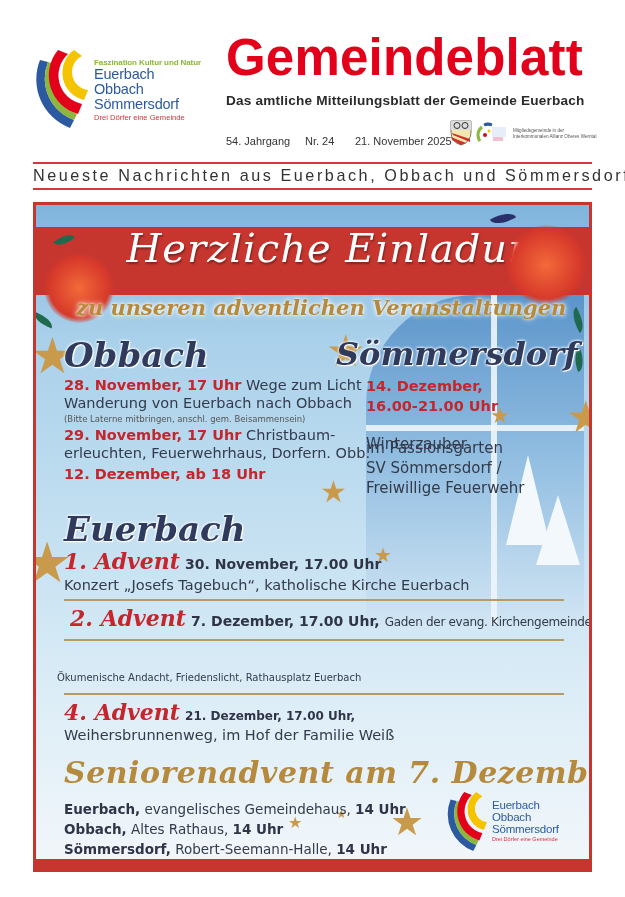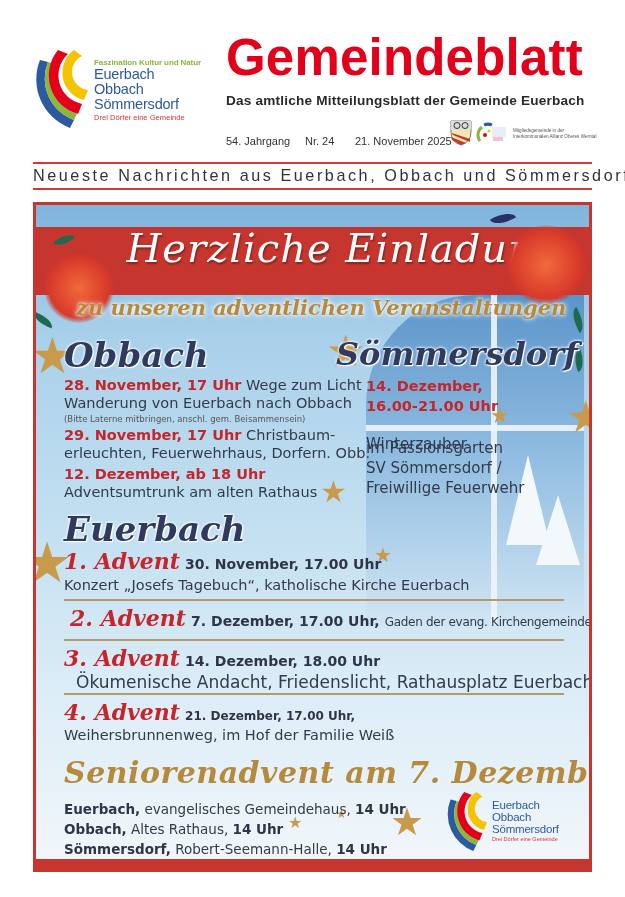--- a/index.html
+++ b/index.html
@@ -140,21 +140,20 @@
       <span class="dark">Wege zum Licht</span>
     </div>
     <div class="ev small" style="left:28px;top:209px;">(Bitte Laterne mitbringen, anschl. gem. Beisammensein)</div>
     <div class="ev dark" style="left:28px;top:190px;font-size:14.5px;">Wanderung von Euerbach nach Obbach</div>
     <div class="ev" style="left:28px;top:222px;font-size:14.5px;">
       <span class="red">29. November, 17 Uhr</span>
       <span class="dark">Christbaum-</span>
     </div>
     <div class="ev dark" style="left:28px;top:240px;font-size:14.5px;">erleuchten, Feuerwehrhaus, Dorfern. Obb.</div>
     <div class="ev red" style="left:28px;top:261px;font-size:14.5px;">12. Dezember, ab 18 Uhr</div>
-    <div class="ev dark" style="left:28px;top:279px;font-size:14.5px;">Adventsumtrunk am alten Rathaus</div>
 
     <div class="section-head" style="left:300px;top:130px;font-size:32px;">Sömmersdorf</div>
     <div class="ev red" style="left:330px;top:173px;font-size:14.5px;">14. Dezember,</div>
     <div class="ev red" style="left:330px;top:193px;font-size:14.5px;">16.00-21.00 Uhr</div>
     <div class="ev dark" style="left:330px;top:230px;font-size:15px;">Winterzauber</div>
     <div class="ev dark" style="left:330px;top:234px;font-size:15px;">im Passionsgarten</div>
     <div class="ev dark" style="left:330px;top:274px;font-size:15px;">Freiwillige Feuerwehr</div>
     <div class="ev dark" style="left:330px;top:254px;font-size:15px;">SV Sömmersdorf /</div>
 
     <div class="section-head" style="left:28px;top:304px;font-size:34px;">Euerbach</div>
@@ -166,25 +165,21 @@
     <div class="ev dark" style="left:28px;top:372px;font-size:14.5px;">Konzert „Josefs Tagebuch“, katholische Kirche Euerbach</div>
     <div class="divider" style="top:394px"></div>
 
     <div class="ev" style="left:28px;top:400px;margin-left:6px;">
       <span class="advent-label">2. Advent</span>
       <span class="bolddark" style="font-size:14px;">7. Dezember, 17.00 Uhr,</span>
       <span class="dark" style="font-size:12px;letter-spacing:-0.3px;">Gaden der evang. Kirchengemeinde</span>
     </div>
     <div class="divider" style="top:434px"></div>
 
-    <div class="ev" style="left:28px;top:440px;">
-      <span class="advent-label">3. Advent</span>
-      <span class="bolddark" style="font-size:14px;">14. Dezember, 18.00 Uhr</span>
-    </div>
-    <div class="ev dark" style="left:40px;top:467px;font-size:17px;">Ökumenische Andacht, Friedenslicht, Rathausplatz Euerbach</div>
+    <div class="ev dark" style="left:21px;top:467px;font-size:10px;">Ökumenische Andacht, Friedenslicht, Rathausplatz Euerbach</div>
     <div class="divider" style="top:488px"></div>
 
     <div class="ev" style="left:28px;top:494px;">
       <span class="advent-label">4. Advent</span>
       <span class="bolddark" style="font-size:12px;">21. Dezember, 17.00 Uhr,</span>
     </div>
     <div class="ev dark" style="left:28px;top:522px;font-size:14.5px;">Weihersbrunnenweg, im Hof der Familie Weiß</div>
 
     <div class="senior-title">Seniorenadvent am 7. Dezember</div>
     <div class="ev" style="left:28px;top:596px;font-size:13.5px;">

